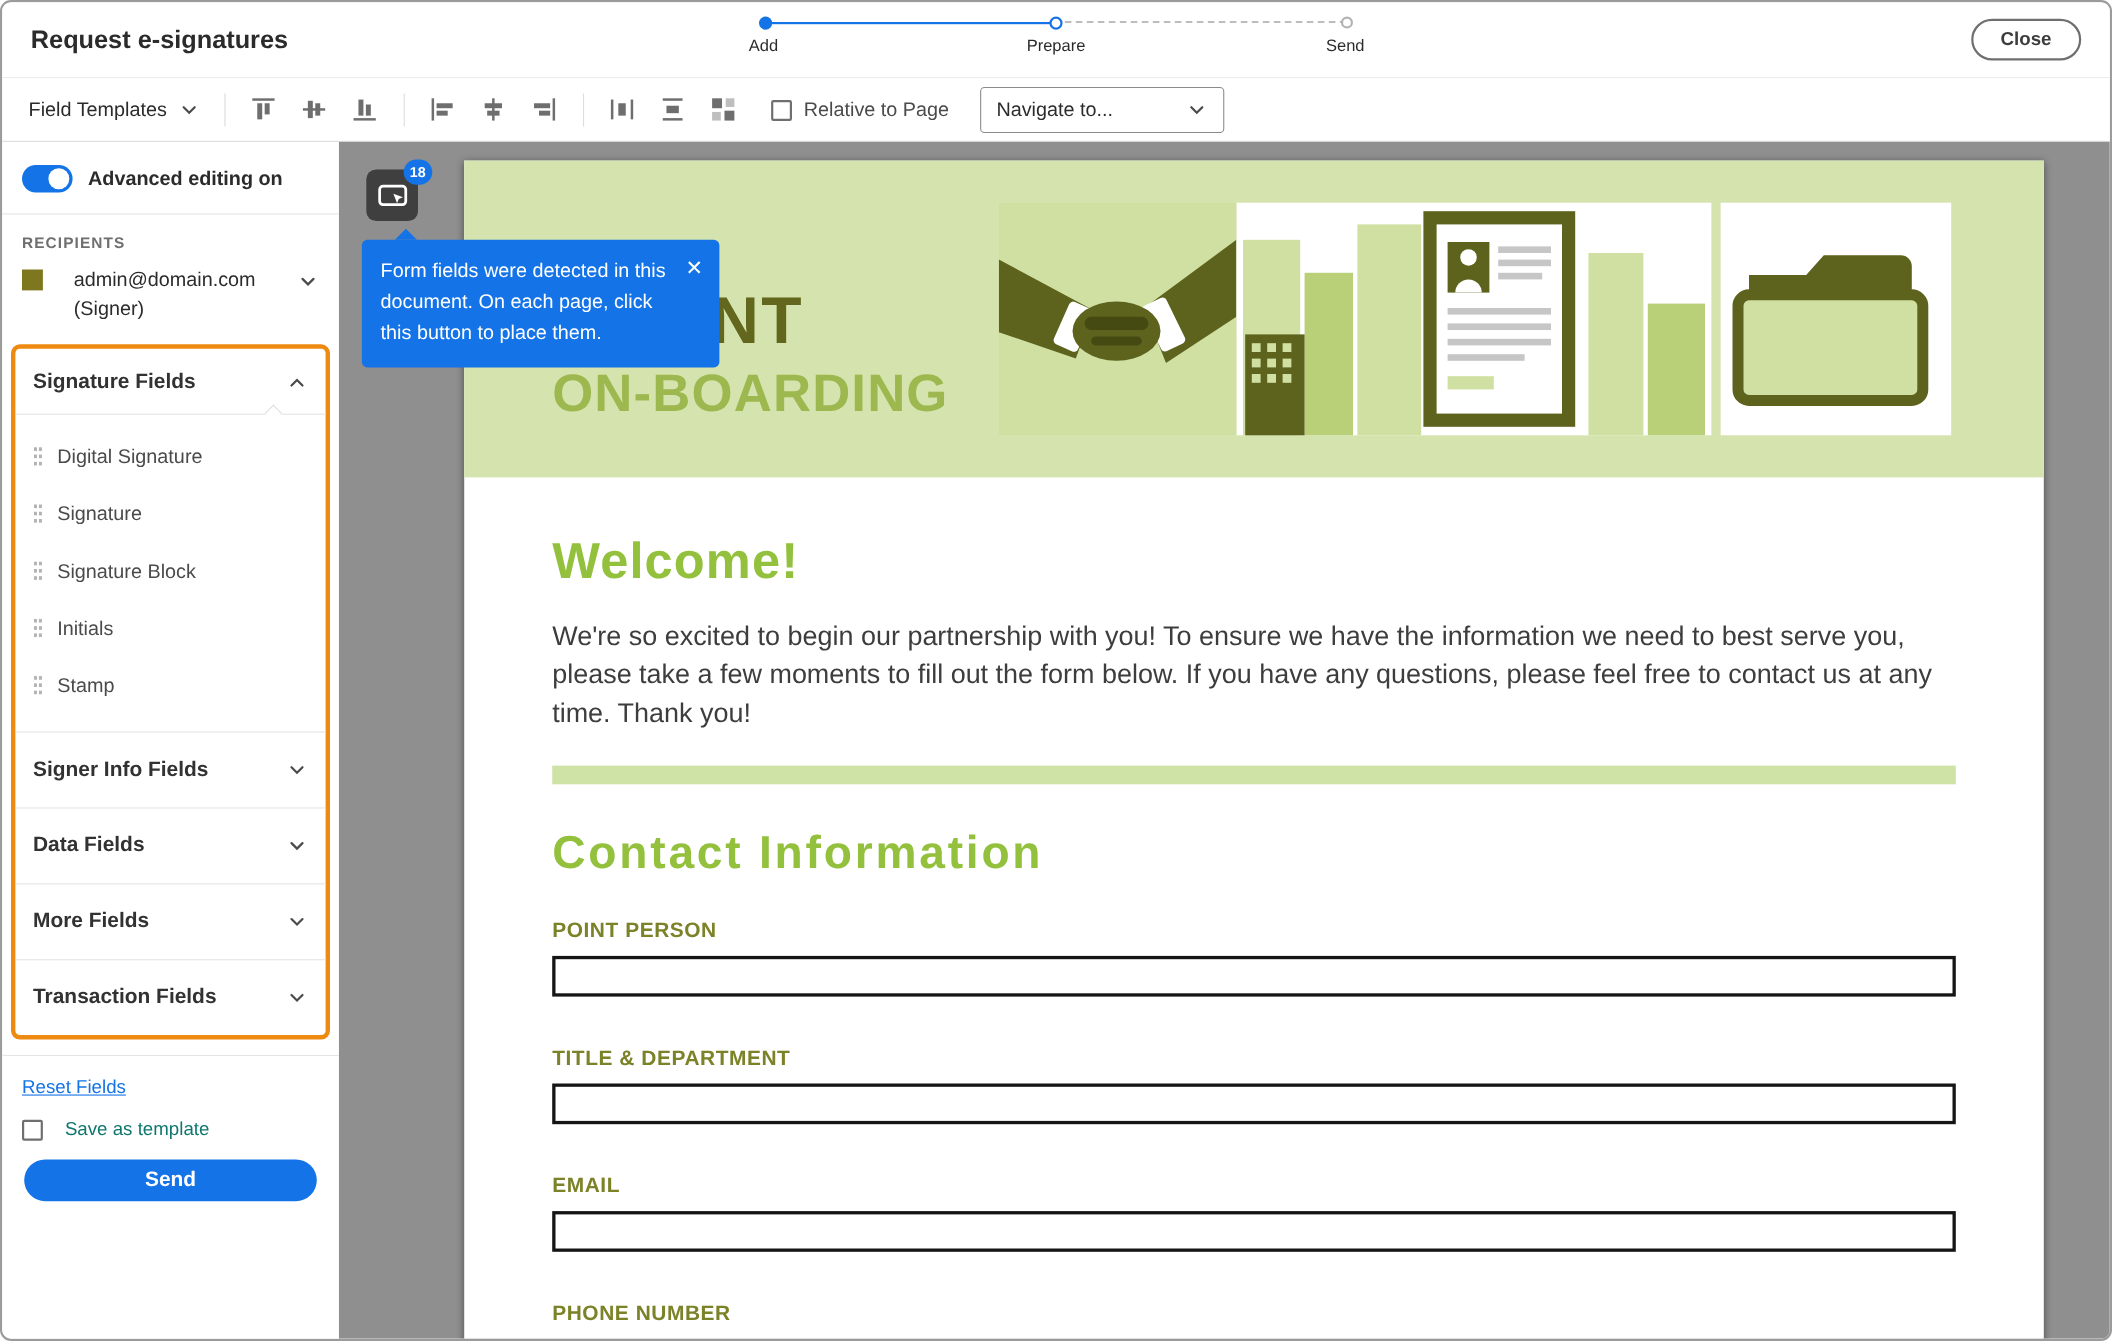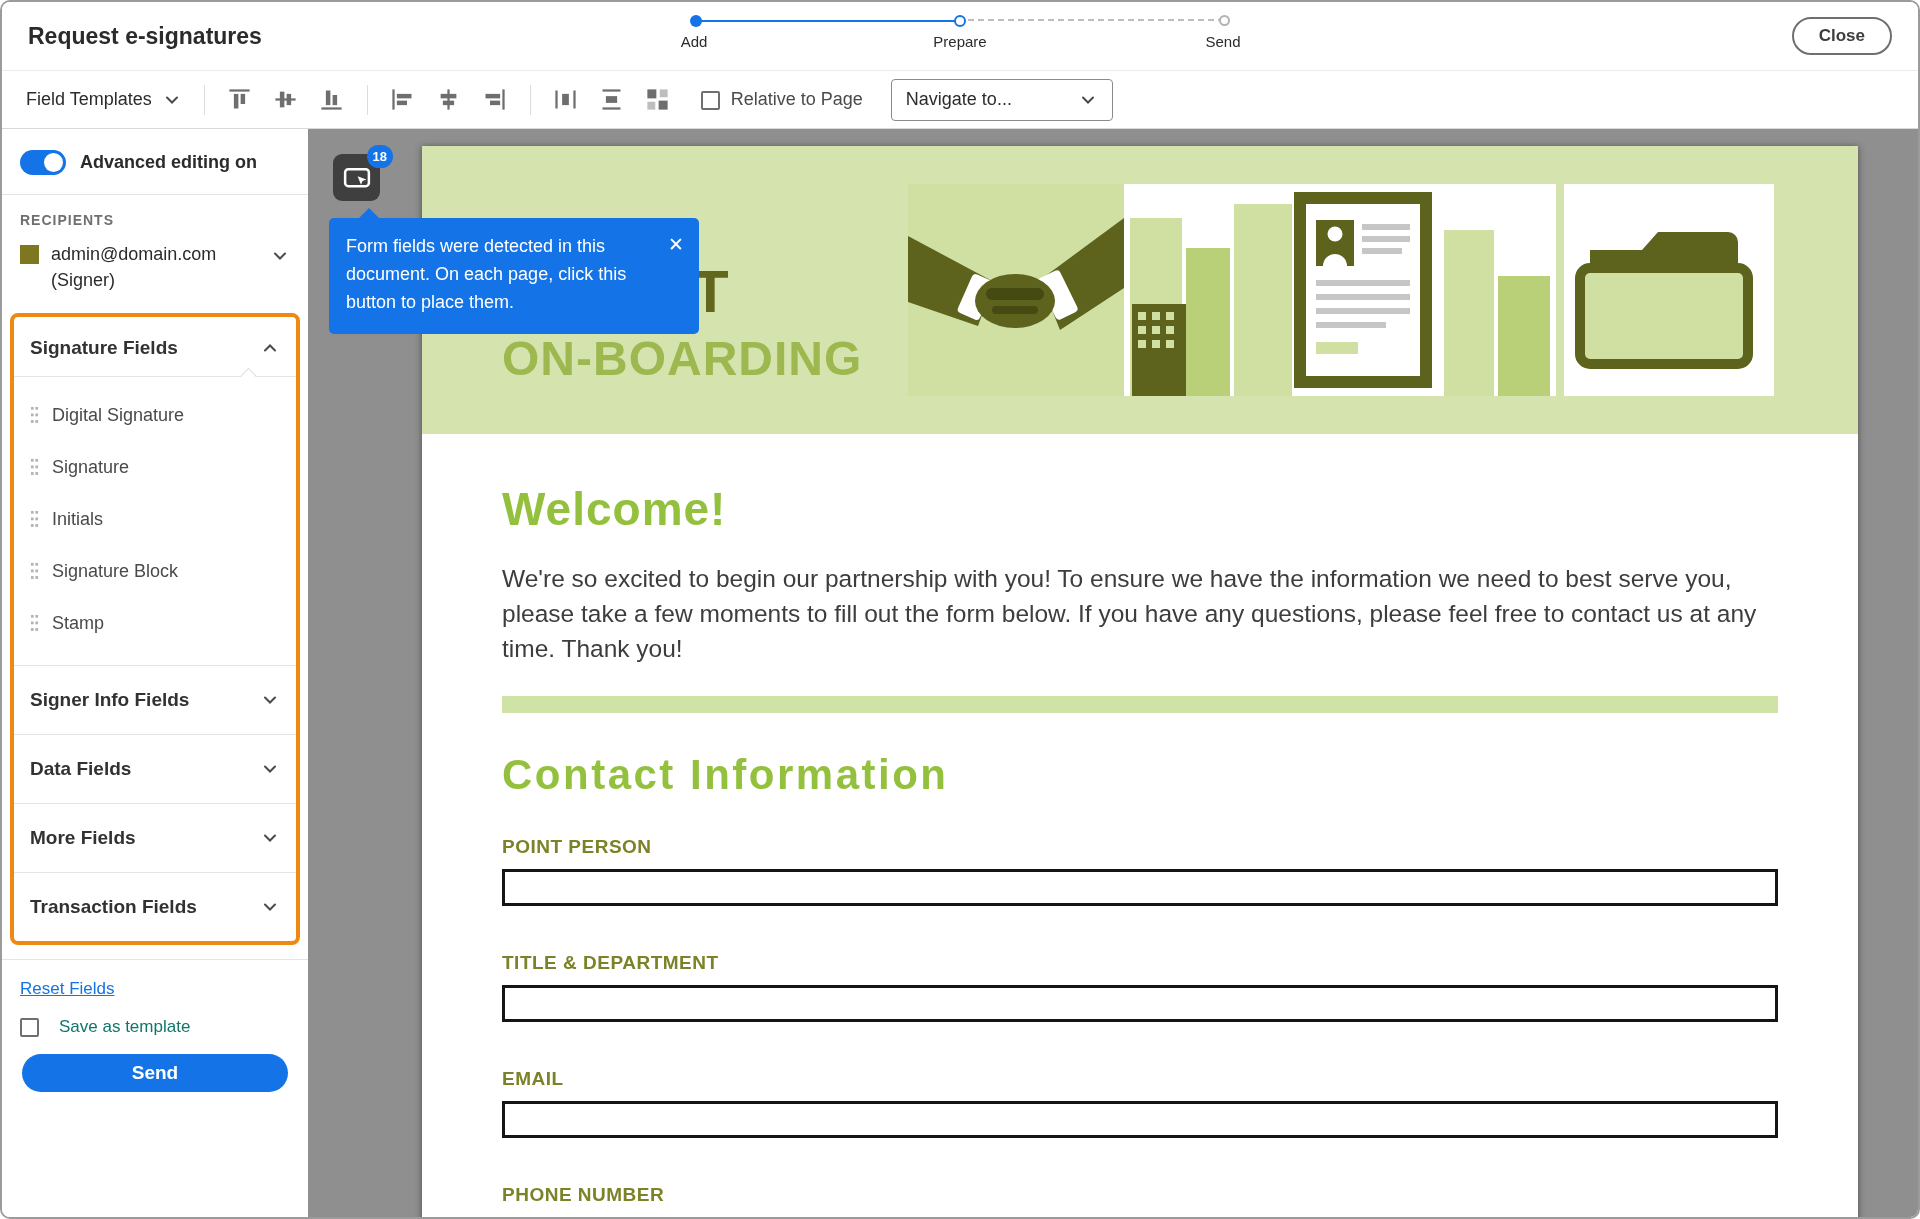--- a/index.html
+++ b/index.html
@@ -48,21 +48,21 @@
 
   
   .sidebar { flex:0 0 306px; background:#fff; display:flex; flex-direction:column; z-index:3; }
   .adv-row { display:flex; align-items:center; gap:14px; padding:21px 18px 19px; }
   .toggle { width:46px; height:25px; border-radius:13px; background:#1473e6; position:relative; flex:0 0 auto; cursor:pointer; }
   .toggle-knob { position:absolute; right:3px; top:3px; width:19px; height:19px; border-radius:50%; background:#fff; }
   .adv-label { font-size:18px; font-weight:700; color:#2b2b2b; }
   .sb-divider { height:1px; background:#e4e4e4; }
   .recipients { padding:17px 18px 14px; }
   .recipients-heading { font-size:14px; font-weight:700; color:#6f6f6f; letter-spacing:1px; }
-  .recipient-row { display:flex; align-items:flex-start; gap:12px; margin-top:13px; position:relative;
+  .recipient-row { display:flex; align-items:flex-start; gap:28px; margin-top:13px; position:relative;
                    padding-right:34px; cursor:pointer; }
   .recipient-swatch { width:19px; height:19px; background:#7f7620; margin-top:4px; flex:0 0 auto; }
   .recipient-text { font-size:18px; color:#2b2b2b; line-height:1.45; }
   .recipient-chevron { position:absolute; right:0; top:5px; }
 
   .fields-panel { margin:6px 8px 0; border:4px solid #ee8a12; border-radius:8px; background:#fff; }
   .group-header { display:flex; align-items:center; justify-content:space-between; padding:23px 16px;
                   font-size:19px; font-weight:700; color:#323232; cursor:pointer; }
   .group-header.first { padding:20px 16px 17px; }
   .group-divider { height:1px; background:#e4e4e4; position:relative; }
@@ -103,21 +103,21 @@
   .field-label.first { margin-top:37px; }
   .field-box { margin-top:11px; height:37px; border:3px solid #151515; background:#fff; }
 
   
   .badge { position:absolute; left:25px; top:25px; width:47px; height:47px; background:#3f3f3f;
            border-radius:9px; display:flex; align-items:center; justify-content:center; z-index:6; cursor:pointer; }
   .badge svg { width:30px; height:30px; }
   .badge-count { position:absolute; top:-9px; right:-13px; min-width:26px; height:23px; padding:0 6px;
                  border-radius:12px; background:#1473e6; color:#fff; font-size:13px; font-weight:700;
                  display:flex; align-items:center; justify-content:center; }
-  .tooltip { position:absolute; left:21px; top:89px; width:370px; background:#1473e6; color:#fff;
+  .tooltip { position:absolute; left:21px; top:89px; width:325px; background:#1473e6; color:#fff;
              border-radius:5px; padding:15px 48px 17px 17px; font-size:18px; line-height:1.55; z-index:7; }
   .tooltip-arrow { position:absolute; top:-10px; left:30px; width:0; height:0;
                    border-left:10px solid transparent; border-right:10px solid transparent;
                    border-bottom:10px solid #1473e6; }
   .tooltip-close { position:absolute; top:12px; right:15px; font-size:19px; color:#fff; cursor:pointer; }
 </style>
 </head>
 <body>
 
 <div class="app">
@@ -279,25 +279,25 @@
           <div class="drag-item">
             <span class="drag-handle"></span>
             <span class="drag-label">Digital Signature</span>
           </div>
           <div class="drag-item">
             <span class="drag-handle"></span>
             <span class="drag-label">Signature</span>
           </div>
           <div class="drag-item">
             <span class="drag-handle"></span>
-            <span class="drag-label">Initials</span>
+            <span class="drag-label">Signature Block</span>
           </div>
           <div class="drag-item">
             <span class="drag-handle"></span>
-            <span class="drag-label">Signature Block</span>
+            <span class="drag-label">Initials</span>
           </div>
           <div class="drag-item">
             <span class="drag-handle"></span>
             <span class="drag-label">Stamp</span>
           </div>
         </div>
         <div class="group-divider"></div>
         <div class="group-header">
           <span>Signer Info Fields</span>
           <span class="chev">

